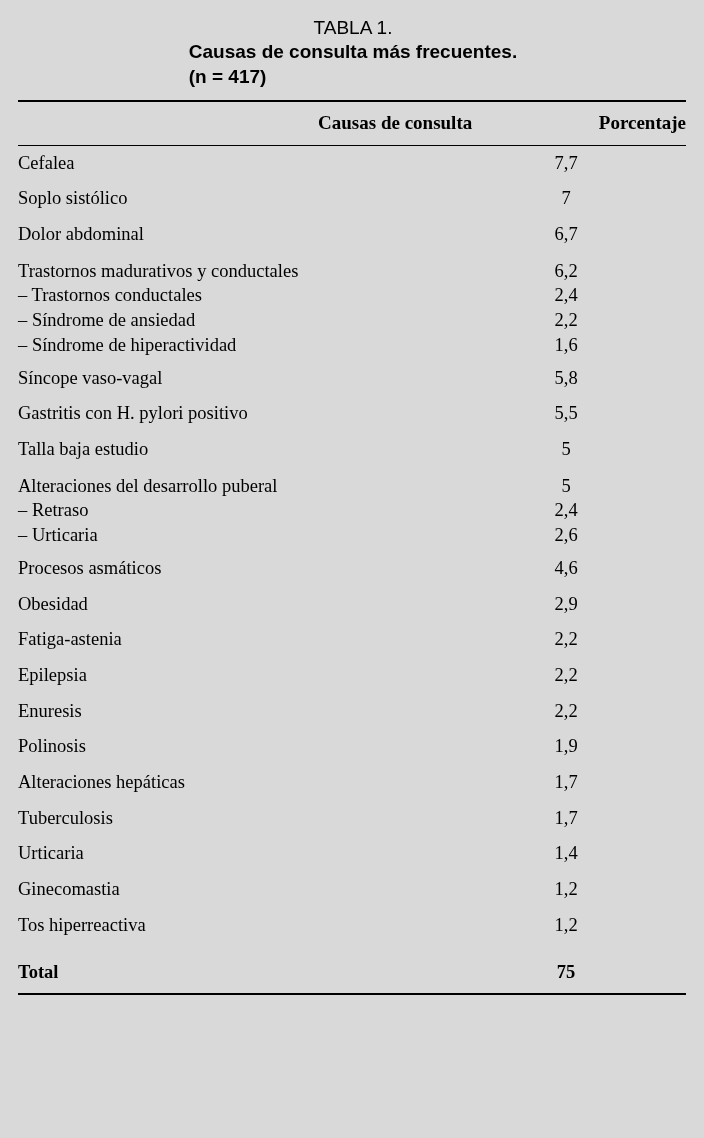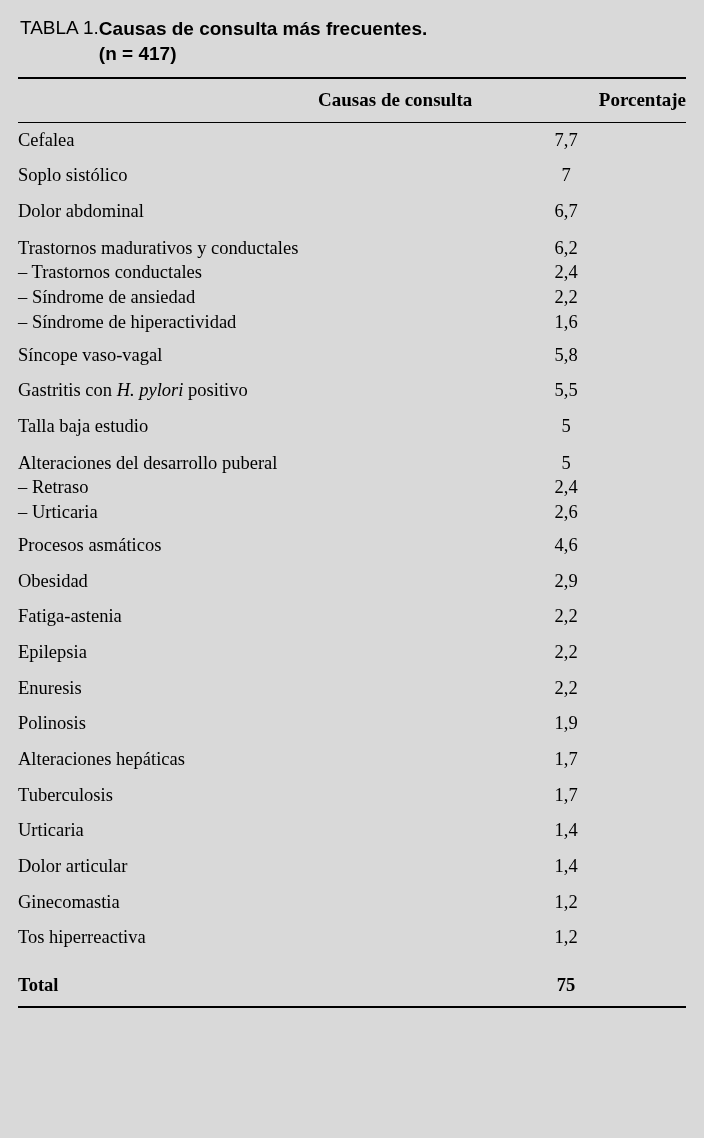--- a/index.html
+++ b/index.html
@@ -18,22 +18,23 @@
     width: 704px;
     height: 1138px;
     box-sizing: border-box;
     padding: 14px 18px 10px 18px;
     background: #d9d9d9;
     position: relative;
   }
   
   .caption {
     display: flex;
-    align-items: flex-start;
+    align-items: center;
     padding: 2px 0 6px 2px;
+    flex-direction: column;
   }
   .caption-label {
     font-family: "Liberation Sans", sans-serif;
     font-size: 19px;
     font-weight: 400;
     white-space: nowrap;
     padding-top: 1px;
   }
   .caption-text {
     font-family: "Liberation Sans", sans-serif;
@@ -84,21 +85,21 @@
   .pct-inner {
     display: block;
     width: 100%;
     text-align: center;
     padding-right: 26px;
     box-sizing: border-box;
   }
   tr.group td.cause,
   tr.group td.pct { padding-bottom: 3px; }
   .sub { display: block; line-height: 1.34; }
-  .italic { font-style: italic; }
+  .italic { }
   tr.total td {
     font-weight: bold;
     padding-top: 7px;
     padding-bottom: 4px;
   }
   .bottom-rule {
     height: 2px;
     background: #000;
     margin-top: 2px;
   }
@@ -253,26 +254,20 @@
           </td>
       </tr>
 
       <tr>
         <td class="cause">Urticaria</td>
         <td class="pct">
             <span class="pct-inner">1,4</span>
           </td>
       </tr>
 
-      <tr>
-        <td class="cause">Dolor articular</td>
-        <td class="pct">
-            <span class="pct-inner">1,4</span>
-          </td>
-      </tr>
 
       <tr>
         <td class="cause">Ginecomastia</td>
         <td class="pct">
             <span class="pct-inner">1,2</span>
           </td>
       </tr>
 
 
       <tr>

